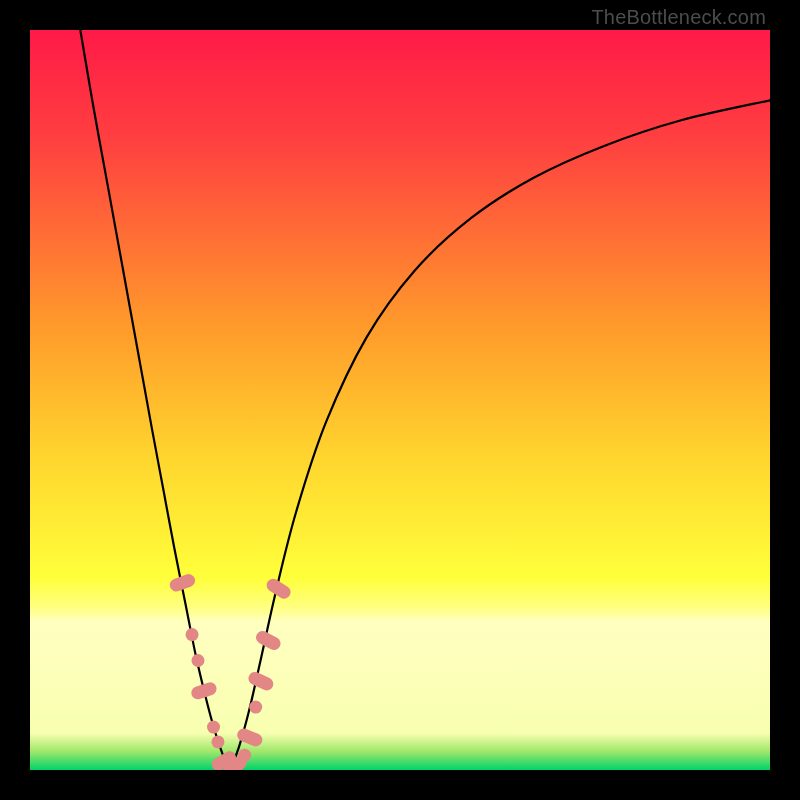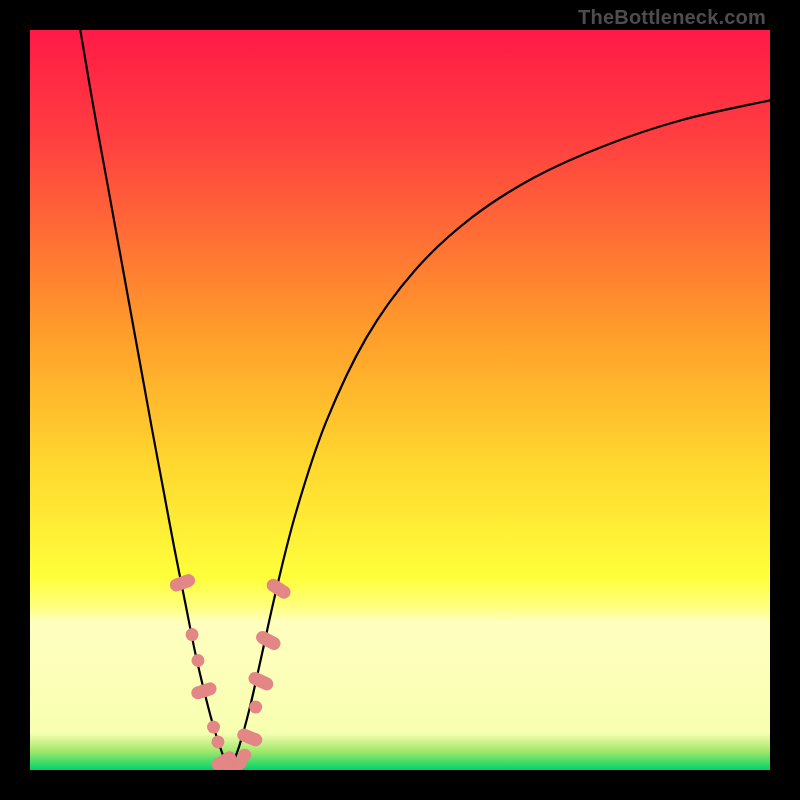--- a/index.html
+++ b/index.html
@@ -25,21 +25,21 @@
     right: 30px;
     top: 30px;
     bottom: 30px;
   }
   .watermark {
     position: absolute;
     top: 6px;
     right: 34px;
     color: #4d4d4d;
     font-size: 20px;
-    font-weight: 700;
+    font-weight: 400;
     letter-spacing: 0.2px;
     user-select: none;
   }
   svg {
     display: block;
   }
 </style>
 </head>
 <body>
 

